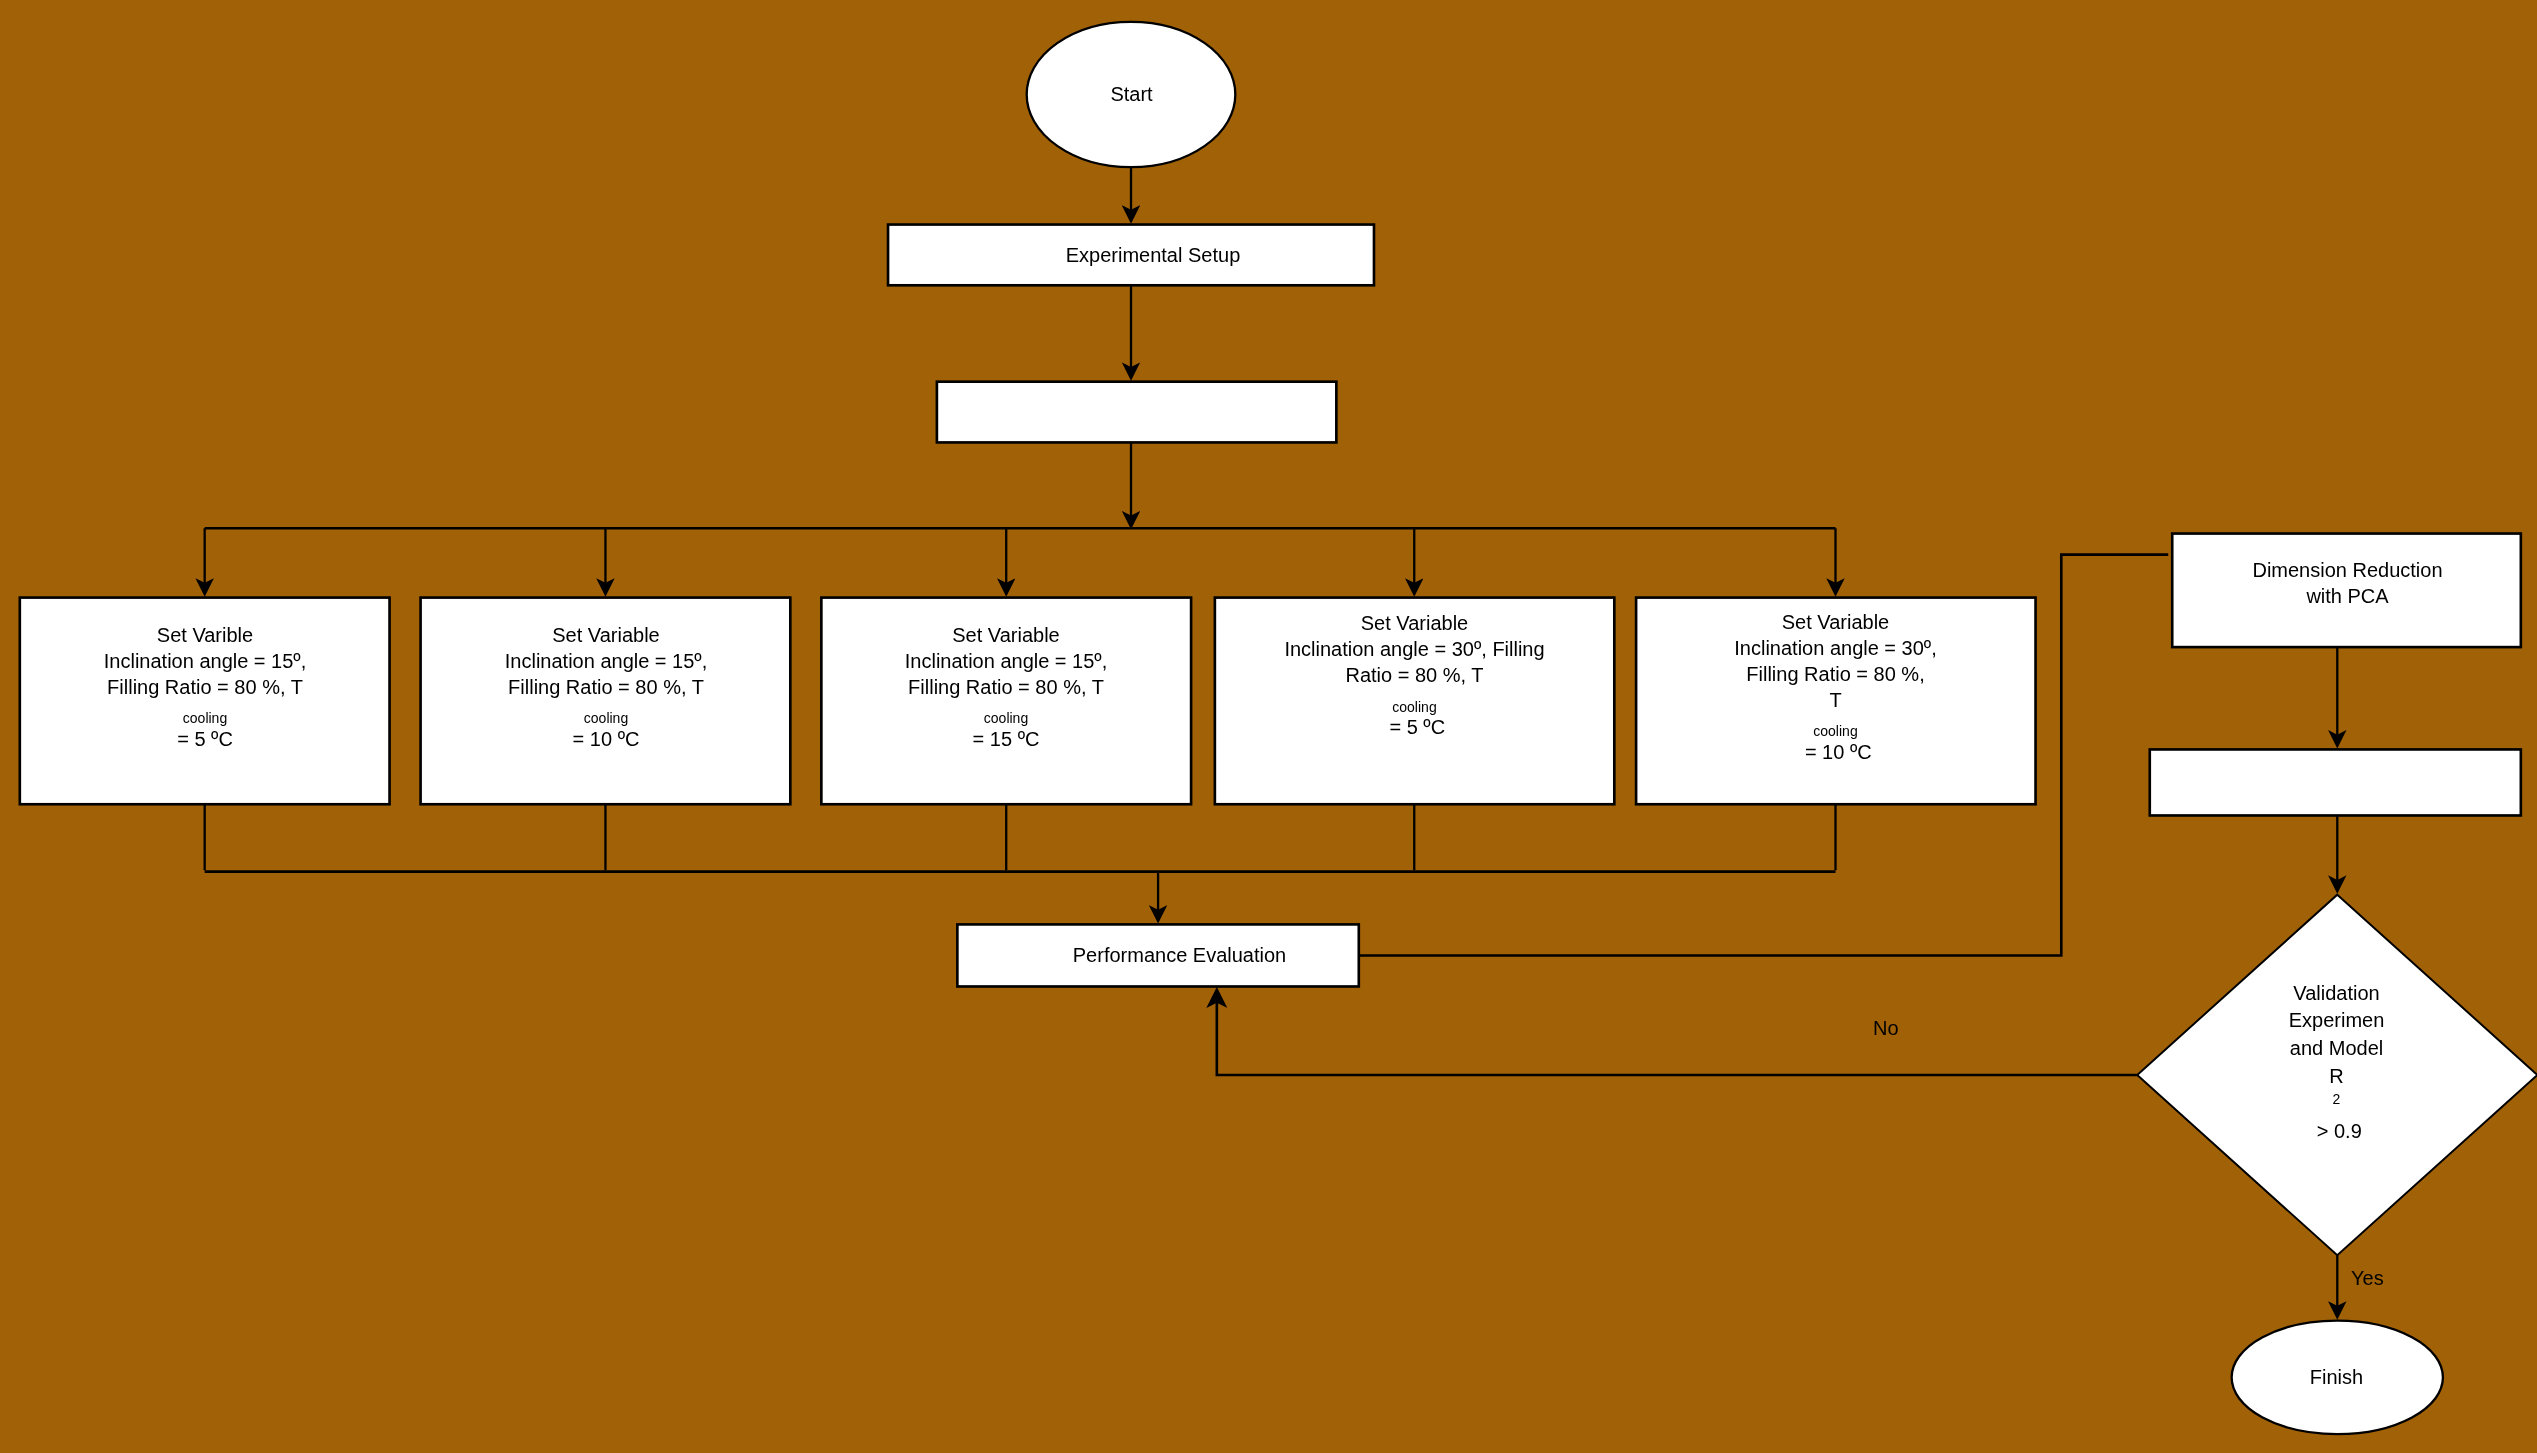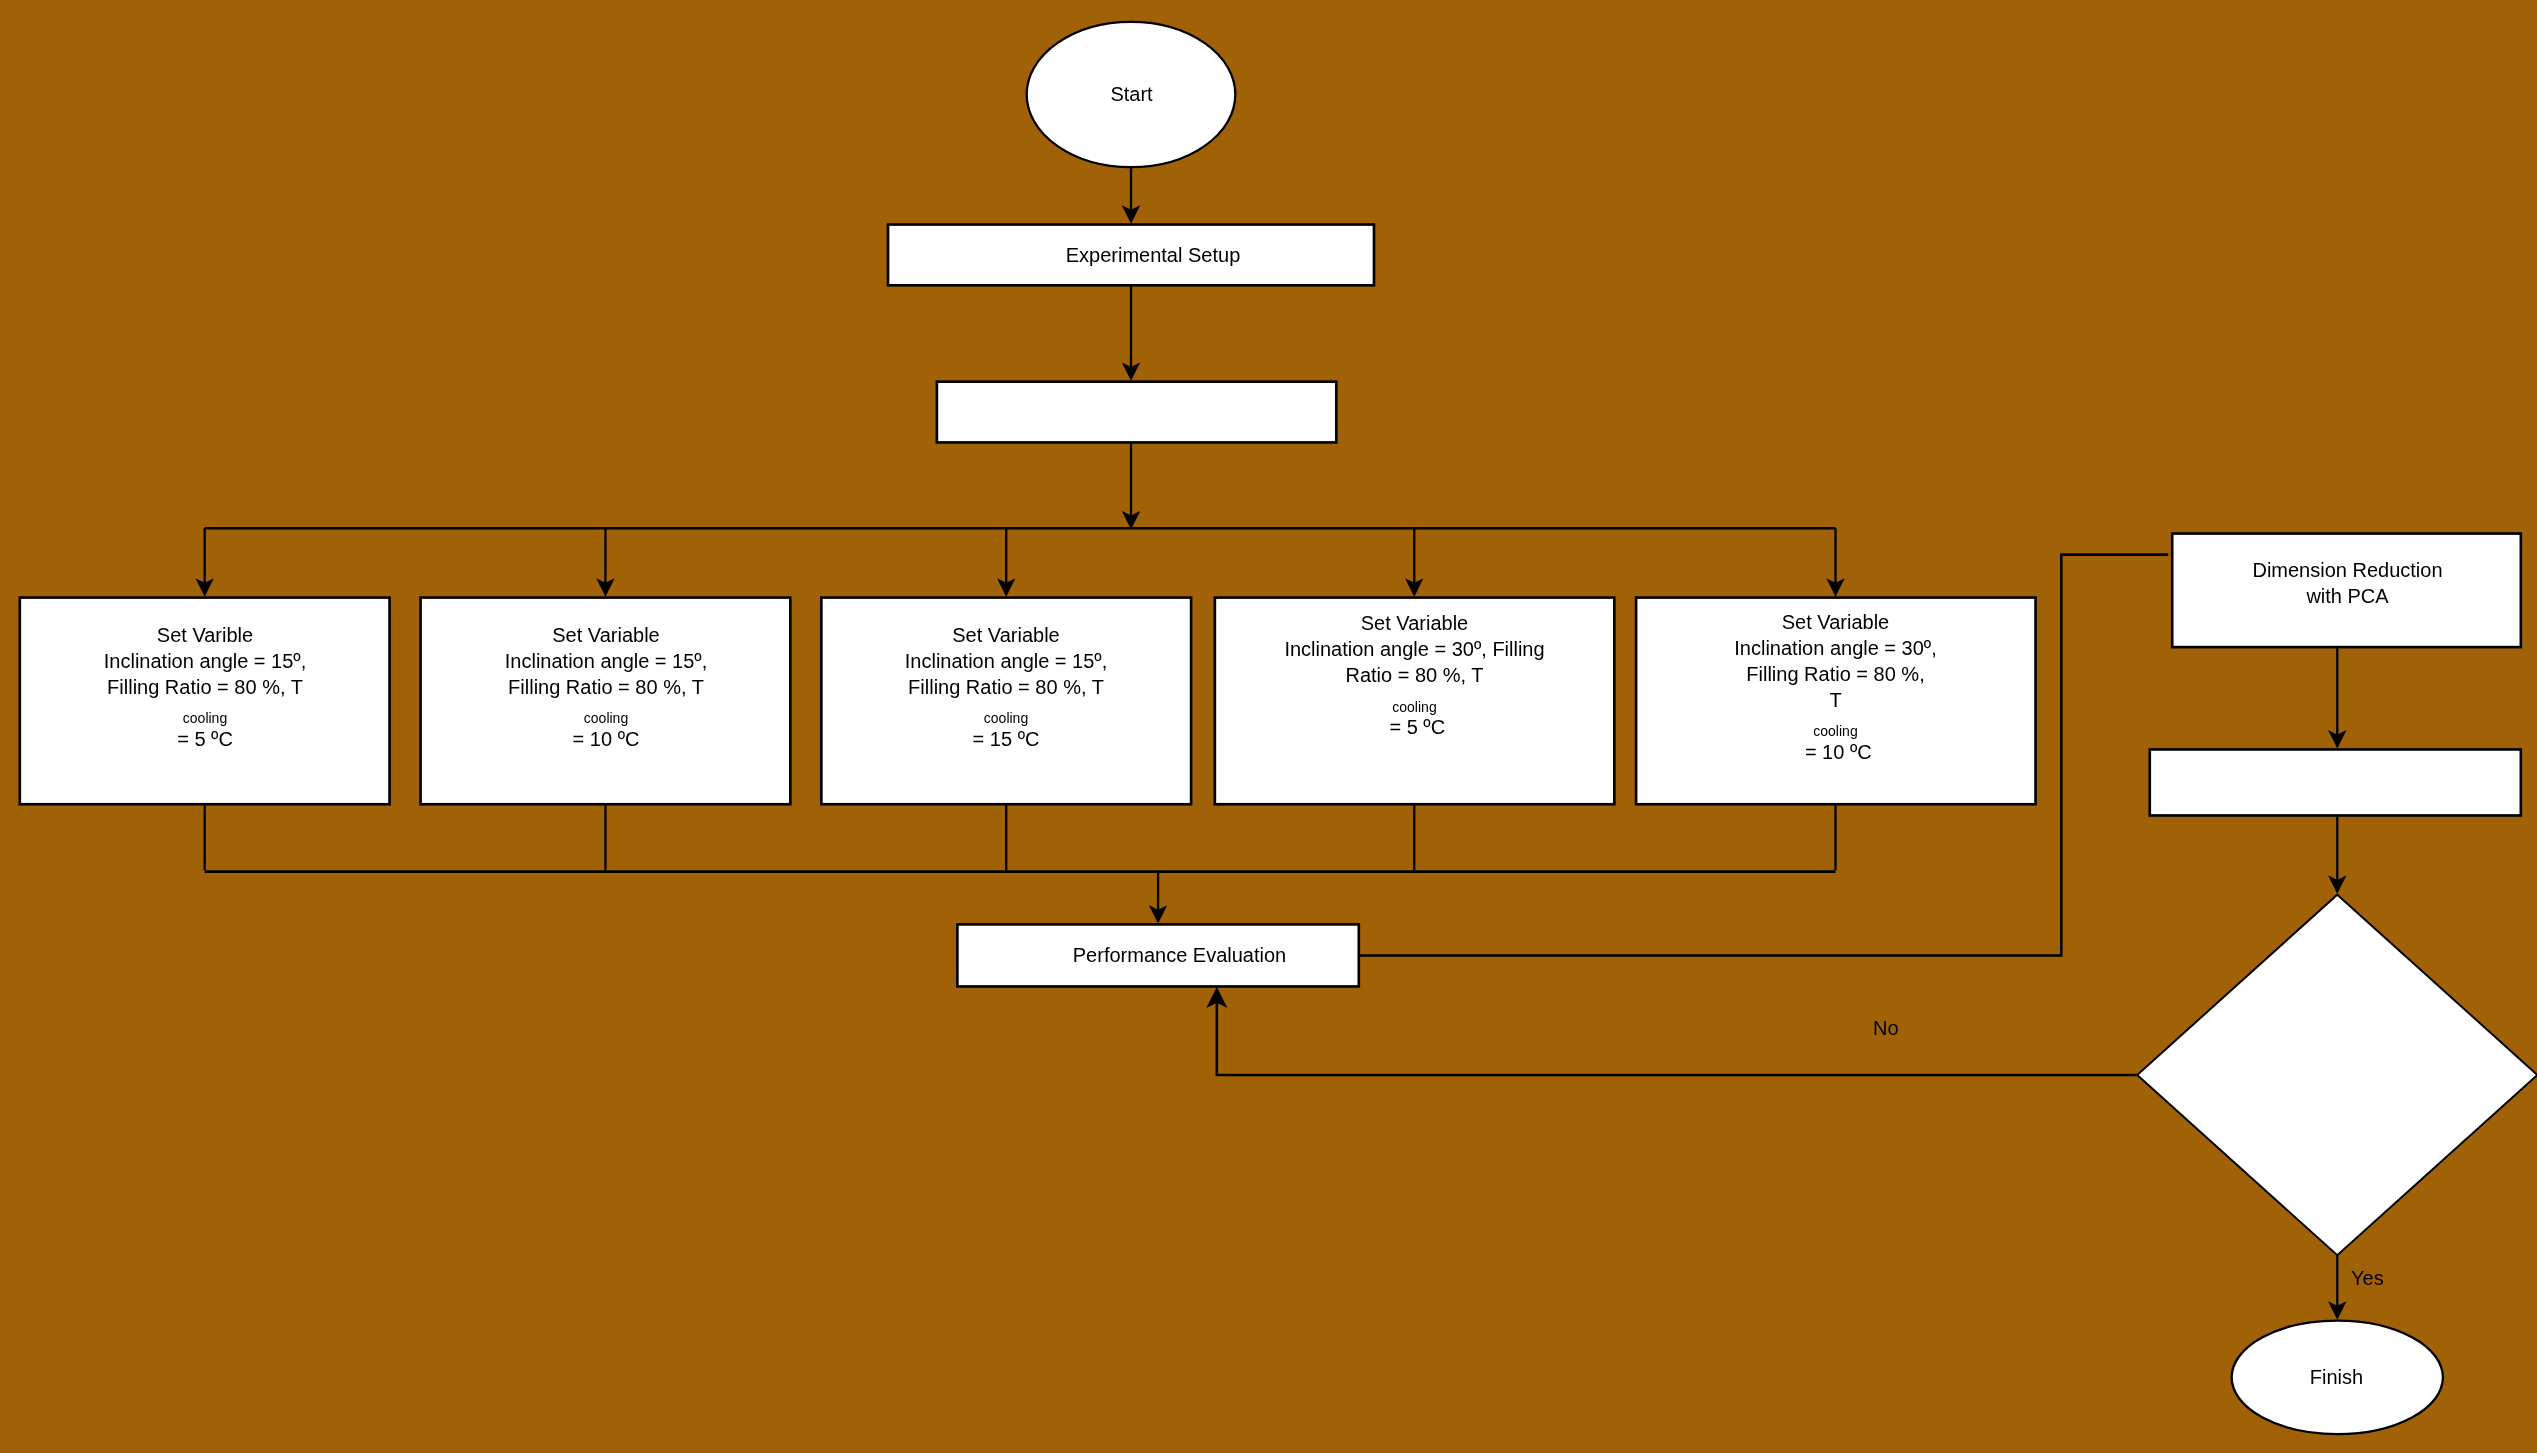--- a/index.html
+++ b/index.html
@@ -195,20 +195,26 @@
   <div class="node-label fs-process" style="left:957px; top:924px; width:401px; height:62px;">
     <span>Performance Evaluation</span>
   </div>
 
   <div class="node-label fs-process" style="left:2172px; top:533px; width:307px; height:99px;">
     <span>Dimension Reduction</span>
     <span>with PCA</span>
   </div>
 
 
+  <div class="node-label fs-decision" style="left:2211px; top:970px; width:251px; height:185px;">
+    <span>Validation</span>
+    <span>Experimen</span>
+    <span>and Model</span>
+    <span><span>R</span><sup>2</sup><span> &gt; 0.9</span></span>
+  </div>
 
   <div class="node-label fs-terminal" style="left:2231px; top:1344px; width:211px; height:66px;">
     <span>Finish</span>
   </div>
 
   <div class="edge-label" style="left:1873px; top:1017px;">No</div>
 
   <div class="edge-label" style="left:2351px; top:1267px;">Yes</div>
 
 </div>

